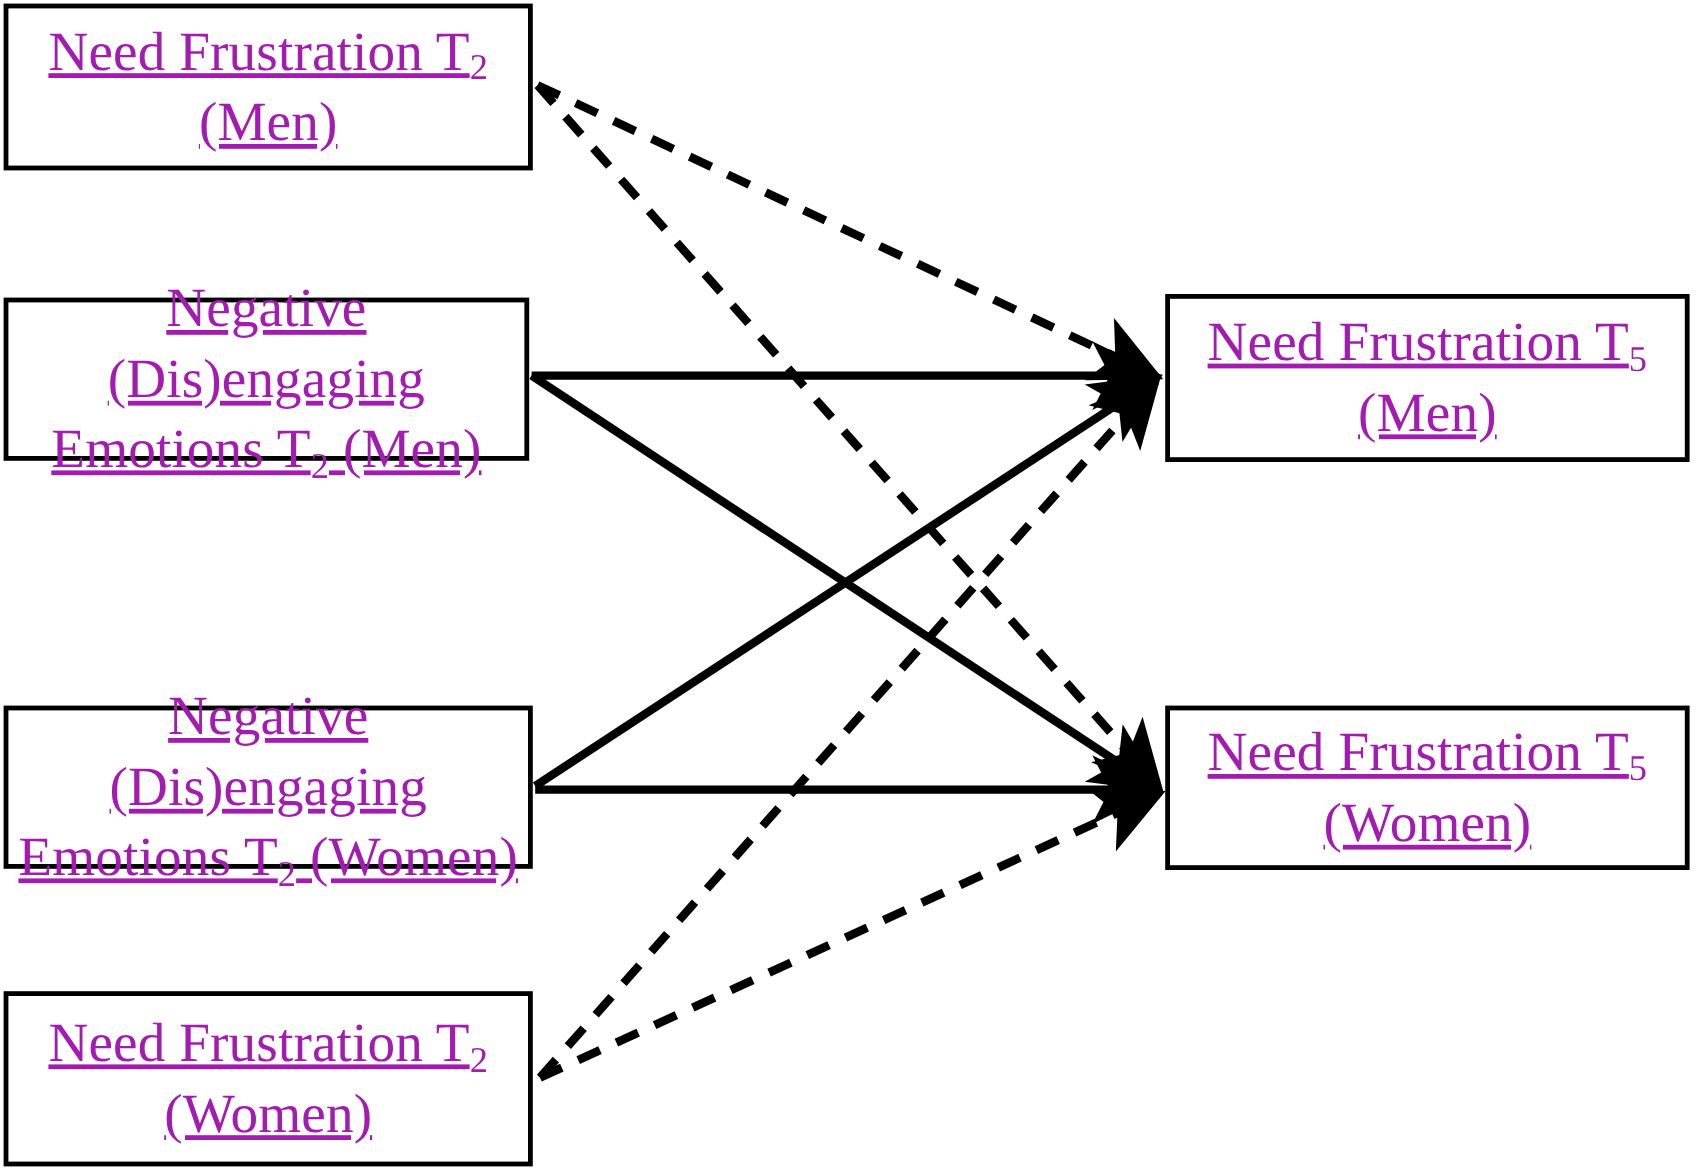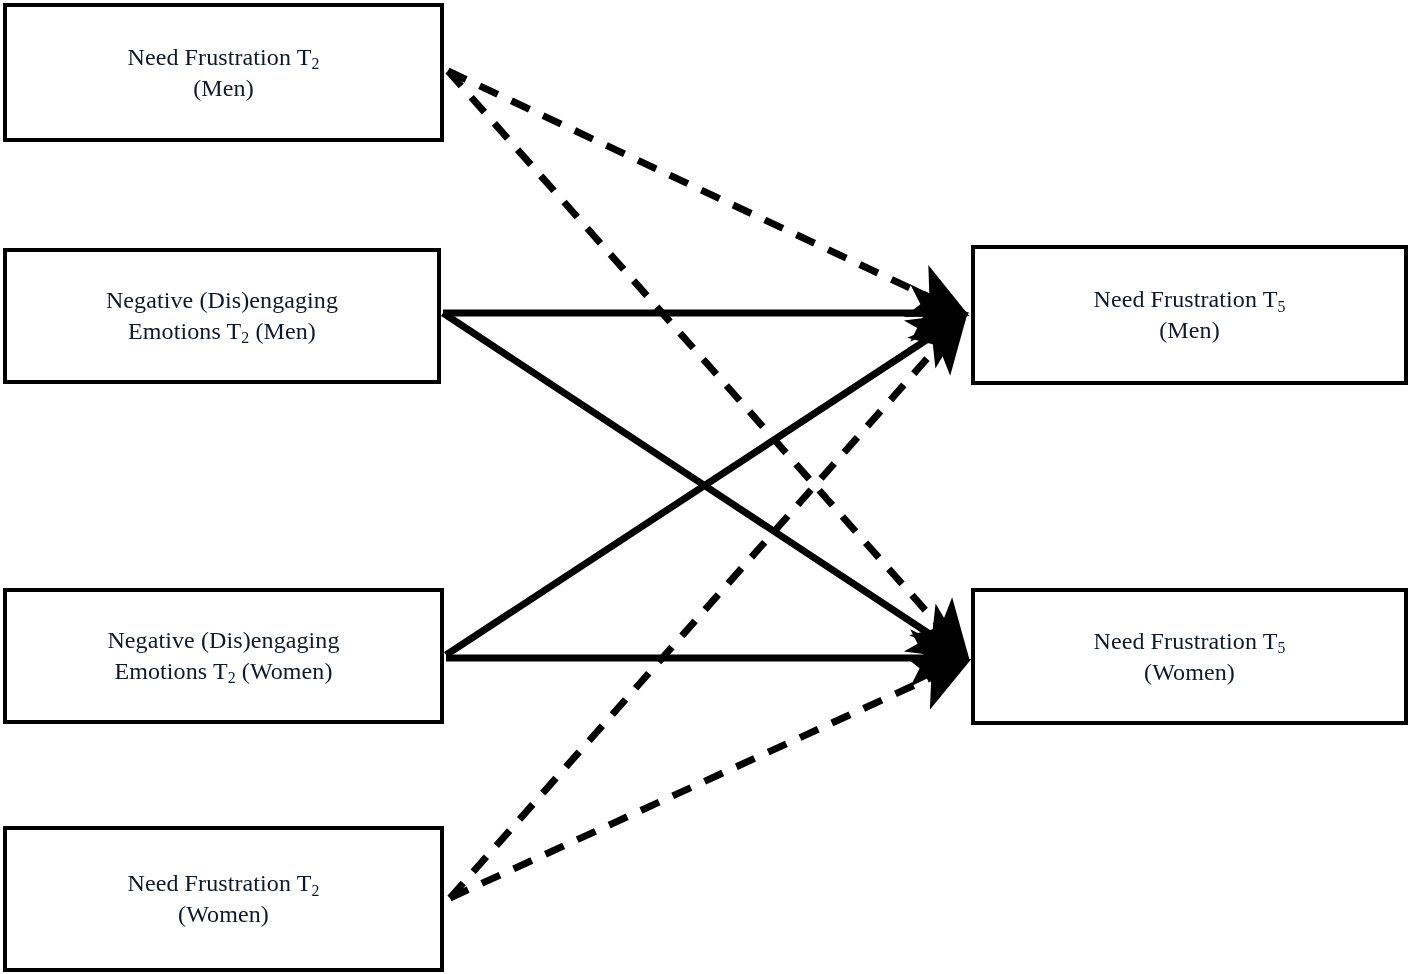--- a/index.html
+++ b/index.html
@@ -30,26 +30,27 @@
     border: 4px solid #000000;
     background: #ffffff;
     display: flex;
     align-items: center;
     justify-content: center;
     text-align: center;
     z-index: 3;
   }
   .node-label {
     font-family: "Liberation Serif", "DejaVu Serif", serif;
-    font-size: 24px;
+    font-size: 46px;
     line-height: 1.28;
-    color: #0f172a;
+    color: #a21caf;
     letter-spacing: 0.1px;
     padding: 0 6px;
     white-space: pre-line;
+    text-decoration: underline;
   }
   .node-label sub {
     font-size: 0.66em;
     vertical-align: baseline;
     position: relative;
     top: 0.28em;
   }
   
   #node-nf-t2-men      { left: 3px;   top: 3px;   width: 441px; height: 139px; }
   #node-nde-t2-men     { left: 3px;   top: 248px; width: 438px; height: 136px; }

